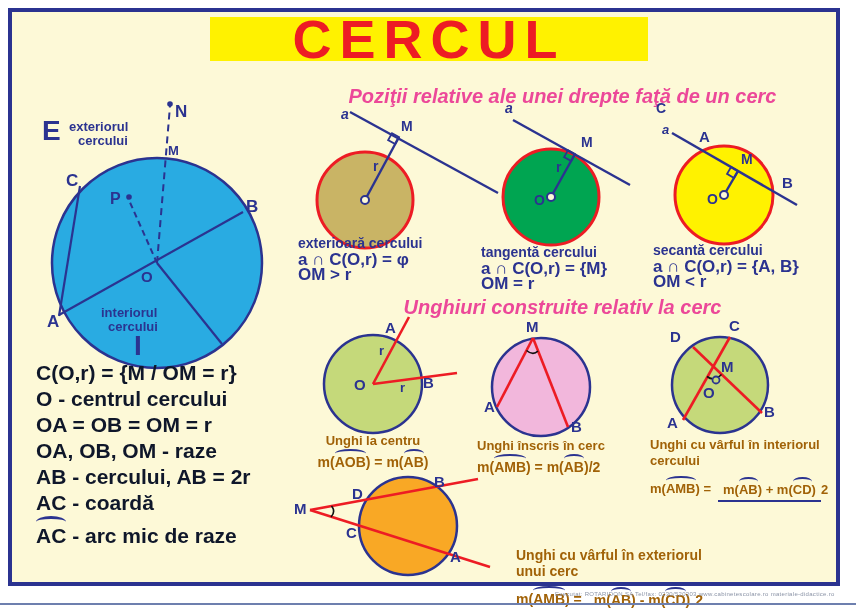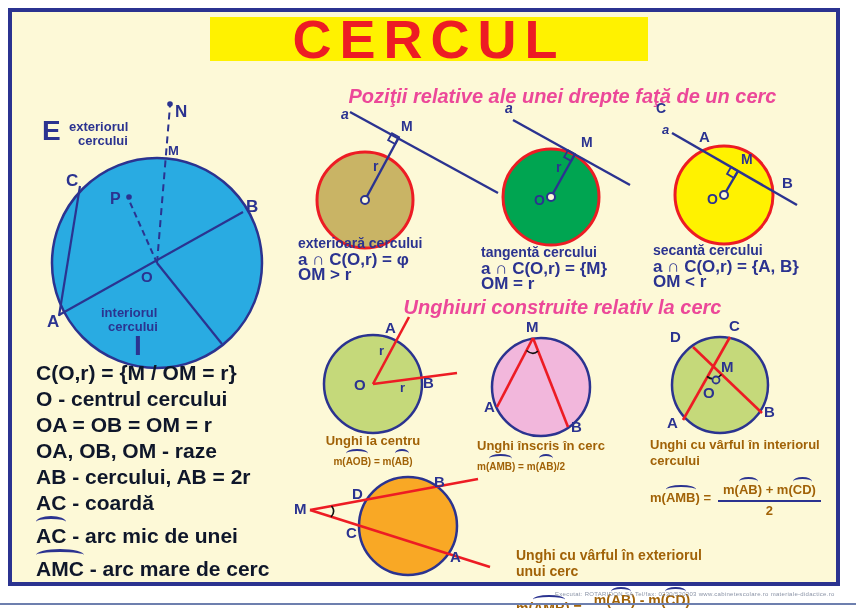--- a/index.html
+++ b/index.html
@@ -14,26 +14,26 @@
            font-size:20px; text-align:center; }
   #h1 { left:290px; top:85px; width:545px; }
   #h2 { left:290px; top:296px; width:545px; }
   svg.overlay { position:absolute; left:0; top:0; }
   svg text { font-family:"Liberation Sans", sans-serif; font-weight:bold; fill:#2B3390; } .t13 { font-size:13px; } .t14 { font-size:14px; }
   .t15 { font-size:15px; } .t16 { font-size:16px; } .t17 { font-size:17px; }
   .t28 { font-size:28px; } .it { font-style:italic; }
   .cap { position:absolute; color:#2B3390; font-weight:bold; font-size:14px; line-height:15.5px; }
   .cap .sub { font-size:17px; }
   .acap { position:absolute; color:#a16207; font-weight:bold; font-size:13px; line-height:16px; }
-  .fline { margin-top:5px; font-size:10px; }
+  .fline { margin-top:5px; font-size:14px; }
   .frow { display:flex; align-items:center; margin-top:7px; }
   .arc { position:relative; display:inline-block; }
   .arc::before { content:""; position:absolute; left:0; right:0; top:-5px; height:7px;
                  border-top:2.2px solid #2B3390; border-radius:50% 50% 0 0; }
-  .frac { display:inline-flex; flex-direction:column; align-items:center; margin-left:7px;text-align:center; }
+  .frac { display:inline-flex; align-items:center; margin-left:7px;text-align:center; }
   .frac .num { border-bottom:2.2px solid #2B3390; padding:6px 5px 2px; }
   .frac .den { padding-top:1px; }
   .defs { position:absolute; left:36px; top:360px; width:290px; color:#0f172a;
           font-weight:bold; font-size:21px; line-height:26px; }
   .defs .arcline { margin-top:7px; }
   .defs .arc::before { top:-7px; height:9px; border-top-width:3px; }
   .credits { position:absolute; left:555px; top:591px; width:295px; font-size:6px;
              color:#8a93a6; letter-spacing:0.3px; }
   .bottom-rule { position:absolute; left:0; top:603px; width:856px; height:2px; background:#6d7fae; }
 </style>
@@ -215,19 +215,18 @@
     </div>
   </div>
 
   <div class="defs">
     <div>C(O,r) = {M / OM = r}</div>
     <div>O - centrul cercului</div>
     <div>OA = OB = OM = r</div>
     <div>OA, OB, OM - raze</div>
     <div>AB - cercului, AB = 2r</div>
     <div>AC - coardă</div>
-    <div class="arcline"><span class="arc">AC</span><span> - arc mic de unei</span></div>
-    <div class="arcline"><span class="arc">AMC</span><span> - arc mare de cerc</span></div>
+    <div class="arcline"><span class="arc">AC</span><span> - arc mic de raze</span></div>
   </div>
 
   <div class="credits">Executat: ROTARIDON SA   Tel/fax: 0230/520303      www.cabinetescolare.ro      materiale-didactice.ro</div>
   <div class="bottom-rule"></div>
 </div>
 
 </body></html>

